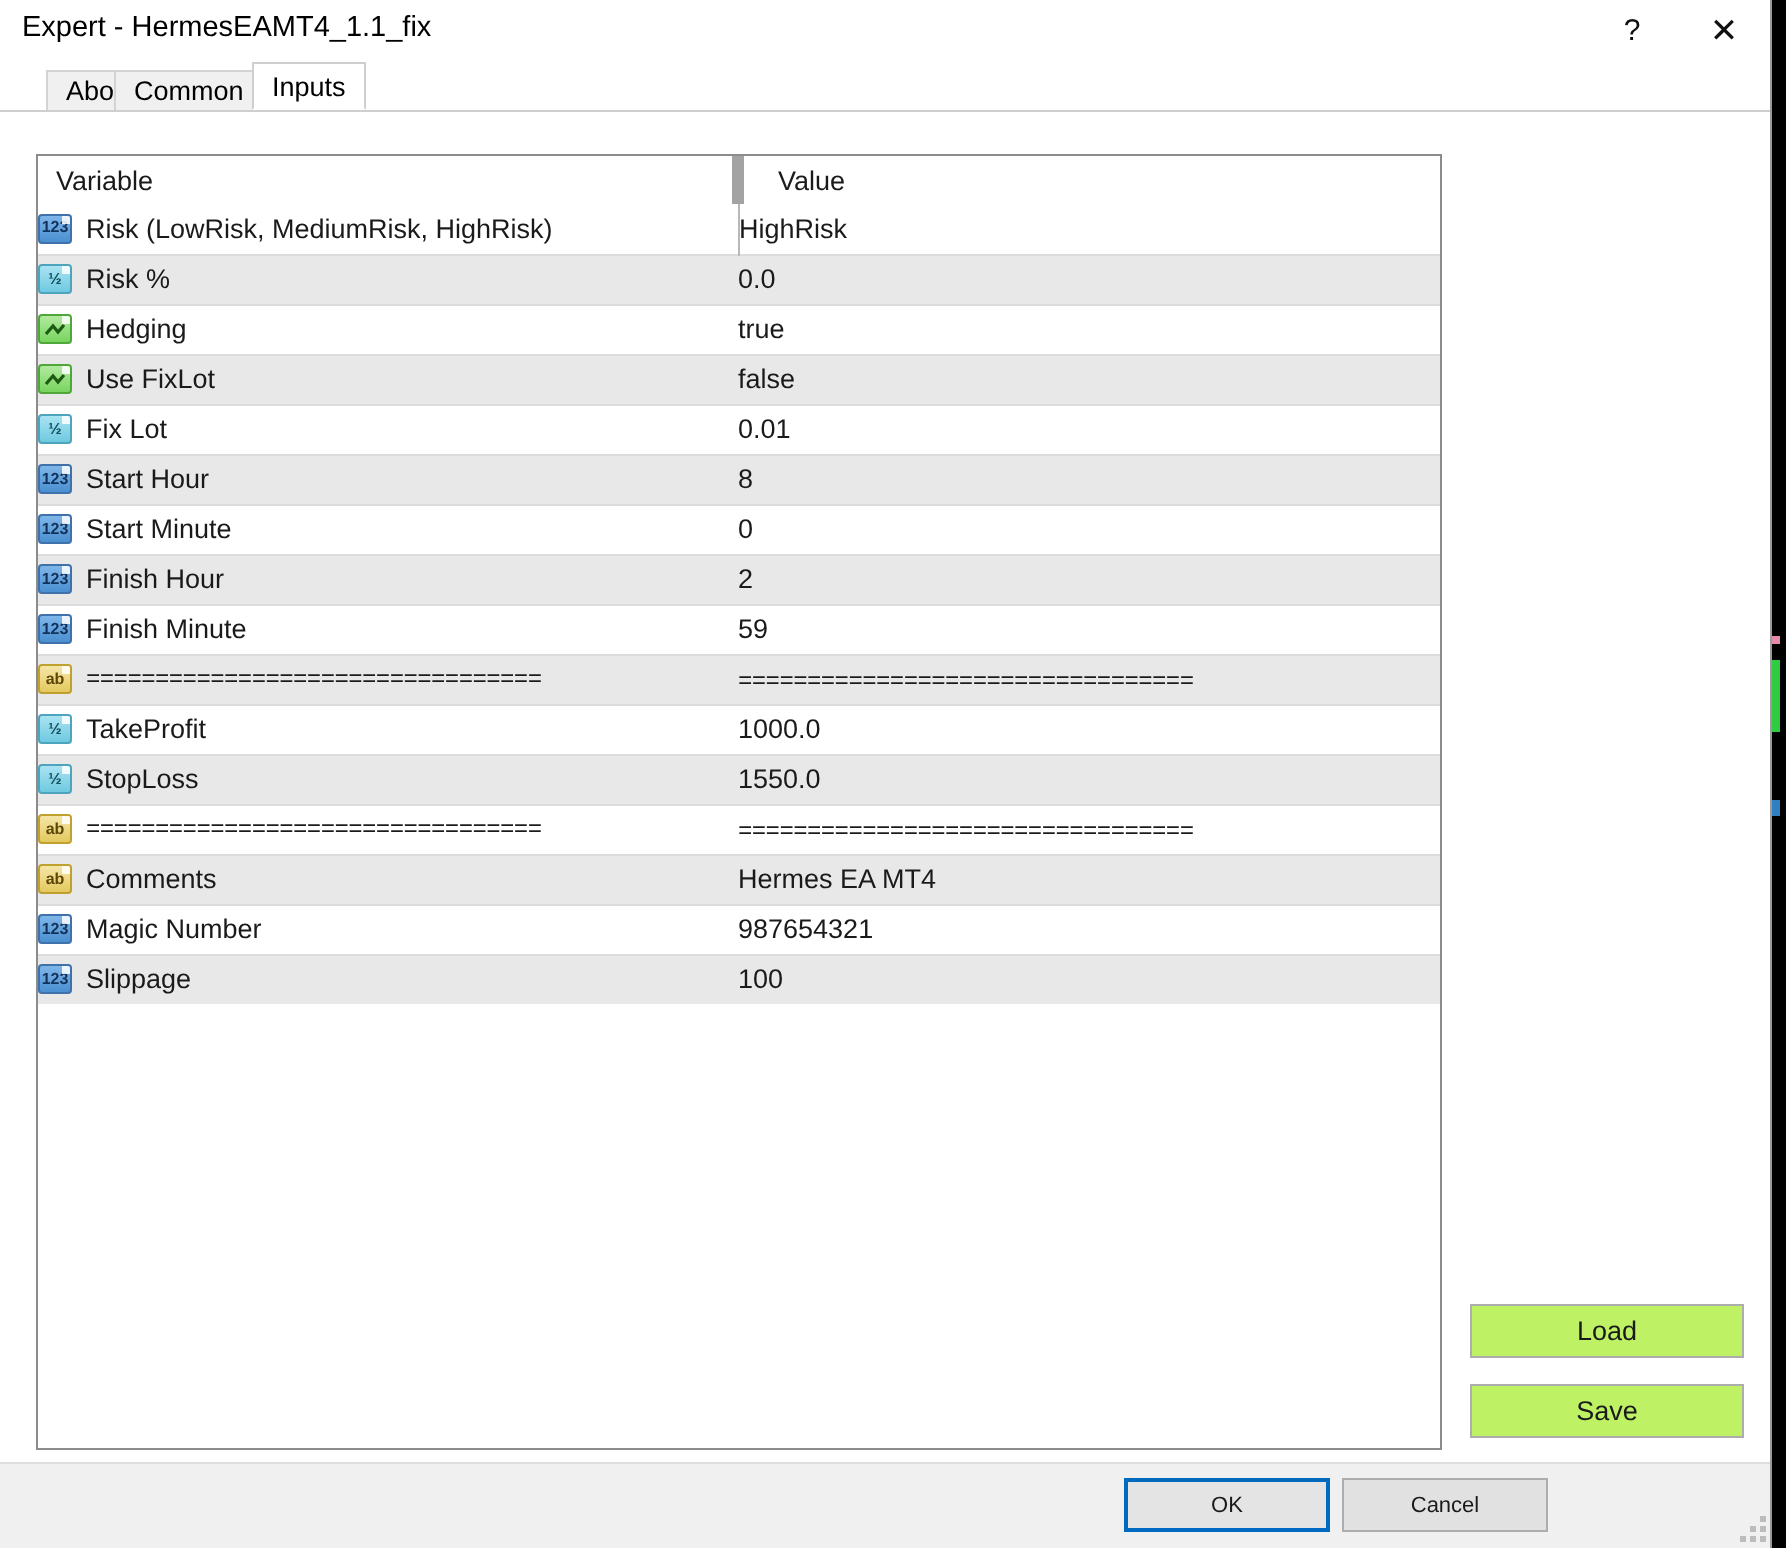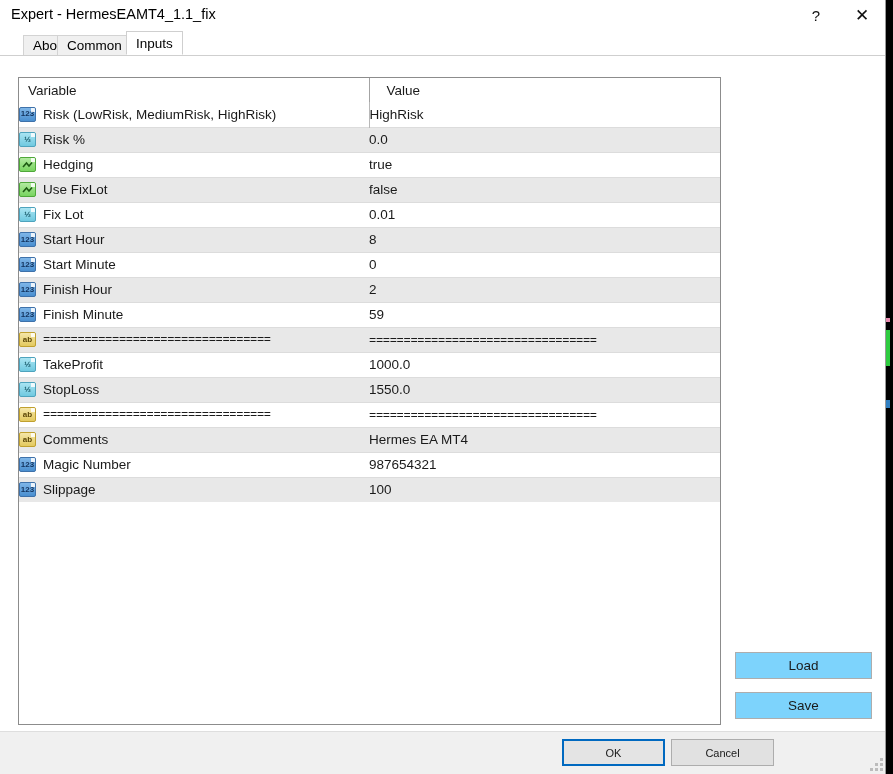--- a/index.html
+++ b/index.html
@@ -108,21 +108,21 @@
   #inputs-table th {
     text-align: left;
     font-weight: normal;
     font-size: 13.5px;
     color: #1a1a1a;
     height: 24px;
     padding: 0 0 0 9px;
     background: #ffffff;
     border-bottom: none;
   }
-  #inputs-table th.h-val { border-left: 1px solid #a3a3a3; padding-left: 17px; }
+  #inputs-table th.h-val { border-left: 6px solid #a3a3a3; padding-left: 17px; }
 
   #inputs-table td {
     height: 25px;
     padding: 0;
     vertical-align: middle;
     border-top: 1px solid #dcdcdc;
     white-space: nowrap;
     overflow: hidden;
   }
   #inputs-table tr.row-0 td { border-top: none; }
@@ -157,21 +157,21 @@
   .ty-dbl  { background: linear-gradient(#a9e4f2,#6fc9e0); border: 1px solid #4ea3bd; color: #10505f; }
   .ty-bool { background: linear-gradient(#b2eaa0,#78d45f); border: 1px solid #4fa73a; color: #1d5a12; }
   .ty-str  { background: linear-gradient(#f5e6a8,#e3c95f); border: 1px solid #c0a02f; color: #5c4708; }
   .ty-bool .wave { width: 11px; height: 8px; }
 
   
   .side-btn {
     position: absolute;
     left: 735px;
     width: 137px; height: 27px;
-    background: #7dd3fc;
+    background: #bef264;
     border: 1px solid #adadad;
     font-size: 13.5px;
     color: #1a1a1a;
     font-family: "Liberation Sans", sans-serif;
     display: flex; align-items: center; justify-content: center;
     padding: 0;
   }
   #load-btn { top: 596px; }
   #save-btn { top: 636px; }
 

